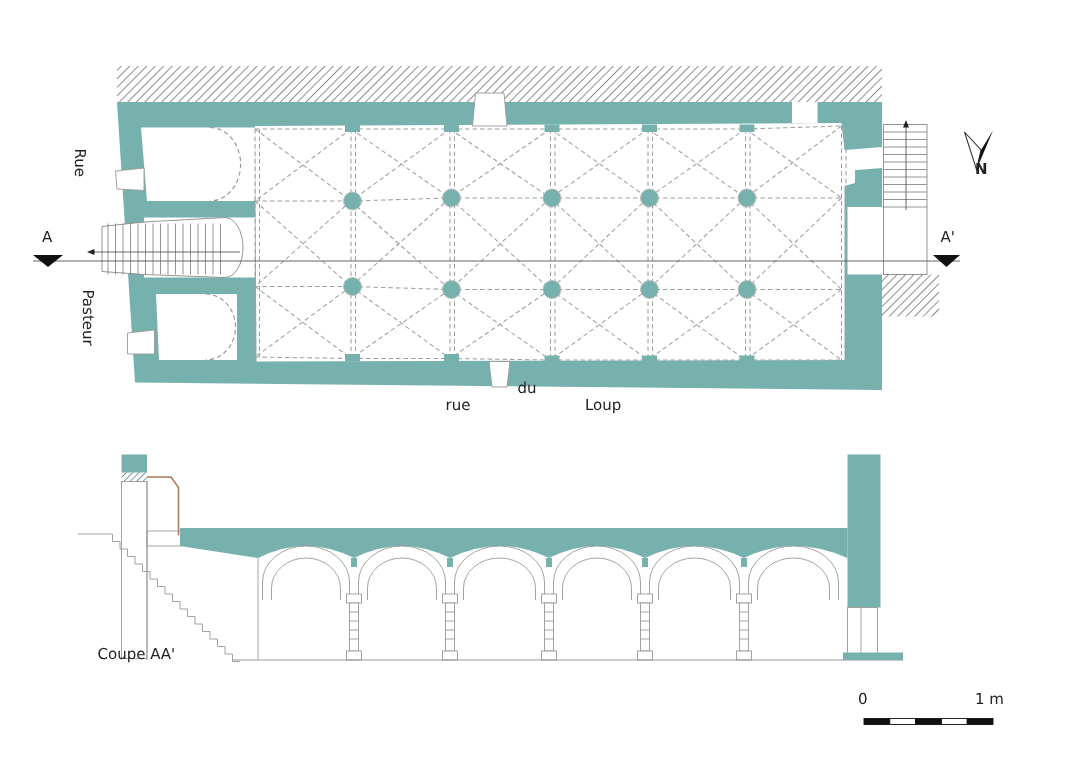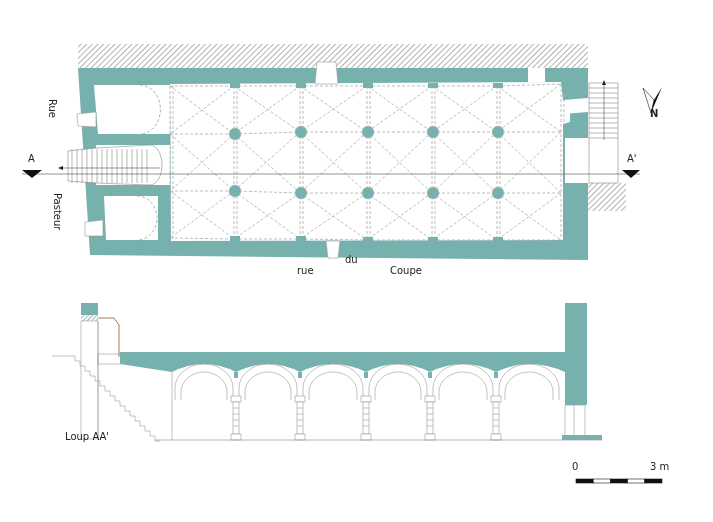--- a/index.html
+++ b/index.html
@@ -290,16 +290,16 @@
     </g>
 </svg>
 
 <div class="lbl vert" style="left:58px; top:99px;">Rue</div>
 <div class="lbl vert" style="left:63px; top:193px;">Pasteur</div>
 <div class="lbl" style="left:28px; top:153px;">A</div>
 <div class="lbl" style="left:627px; top:153px;">A'</div>
 <div class="lbl" style="left:650px; top:108px; font-weight:bold; font-size:10px;">N</div>
 <div class="lbl" style="left:297px; top:265px;">rue</div>
 <div class="lbl" style="left:345px; top:254px;">du</div>
-<div class="lbl" style="left:390px; top:265px;">Coupe</div>
-<div class="lbl" style="left:65px; top:431px;">Loup AA'</div>
+<div class="lbl" style="left:390px; top:265px;">Loup</div>
+<div class="lbl" style="left:65px; top:431px;">Coupe AA'</div>
 <div class="lbl" style="left:572px; top:461px;">0</div>
-<div class="lbl" style="left:650px; top:461px;">3 m</div>
+<div class="lbl" style="left:650px; top:461px;">1 m</div>
 
 </body></html>

